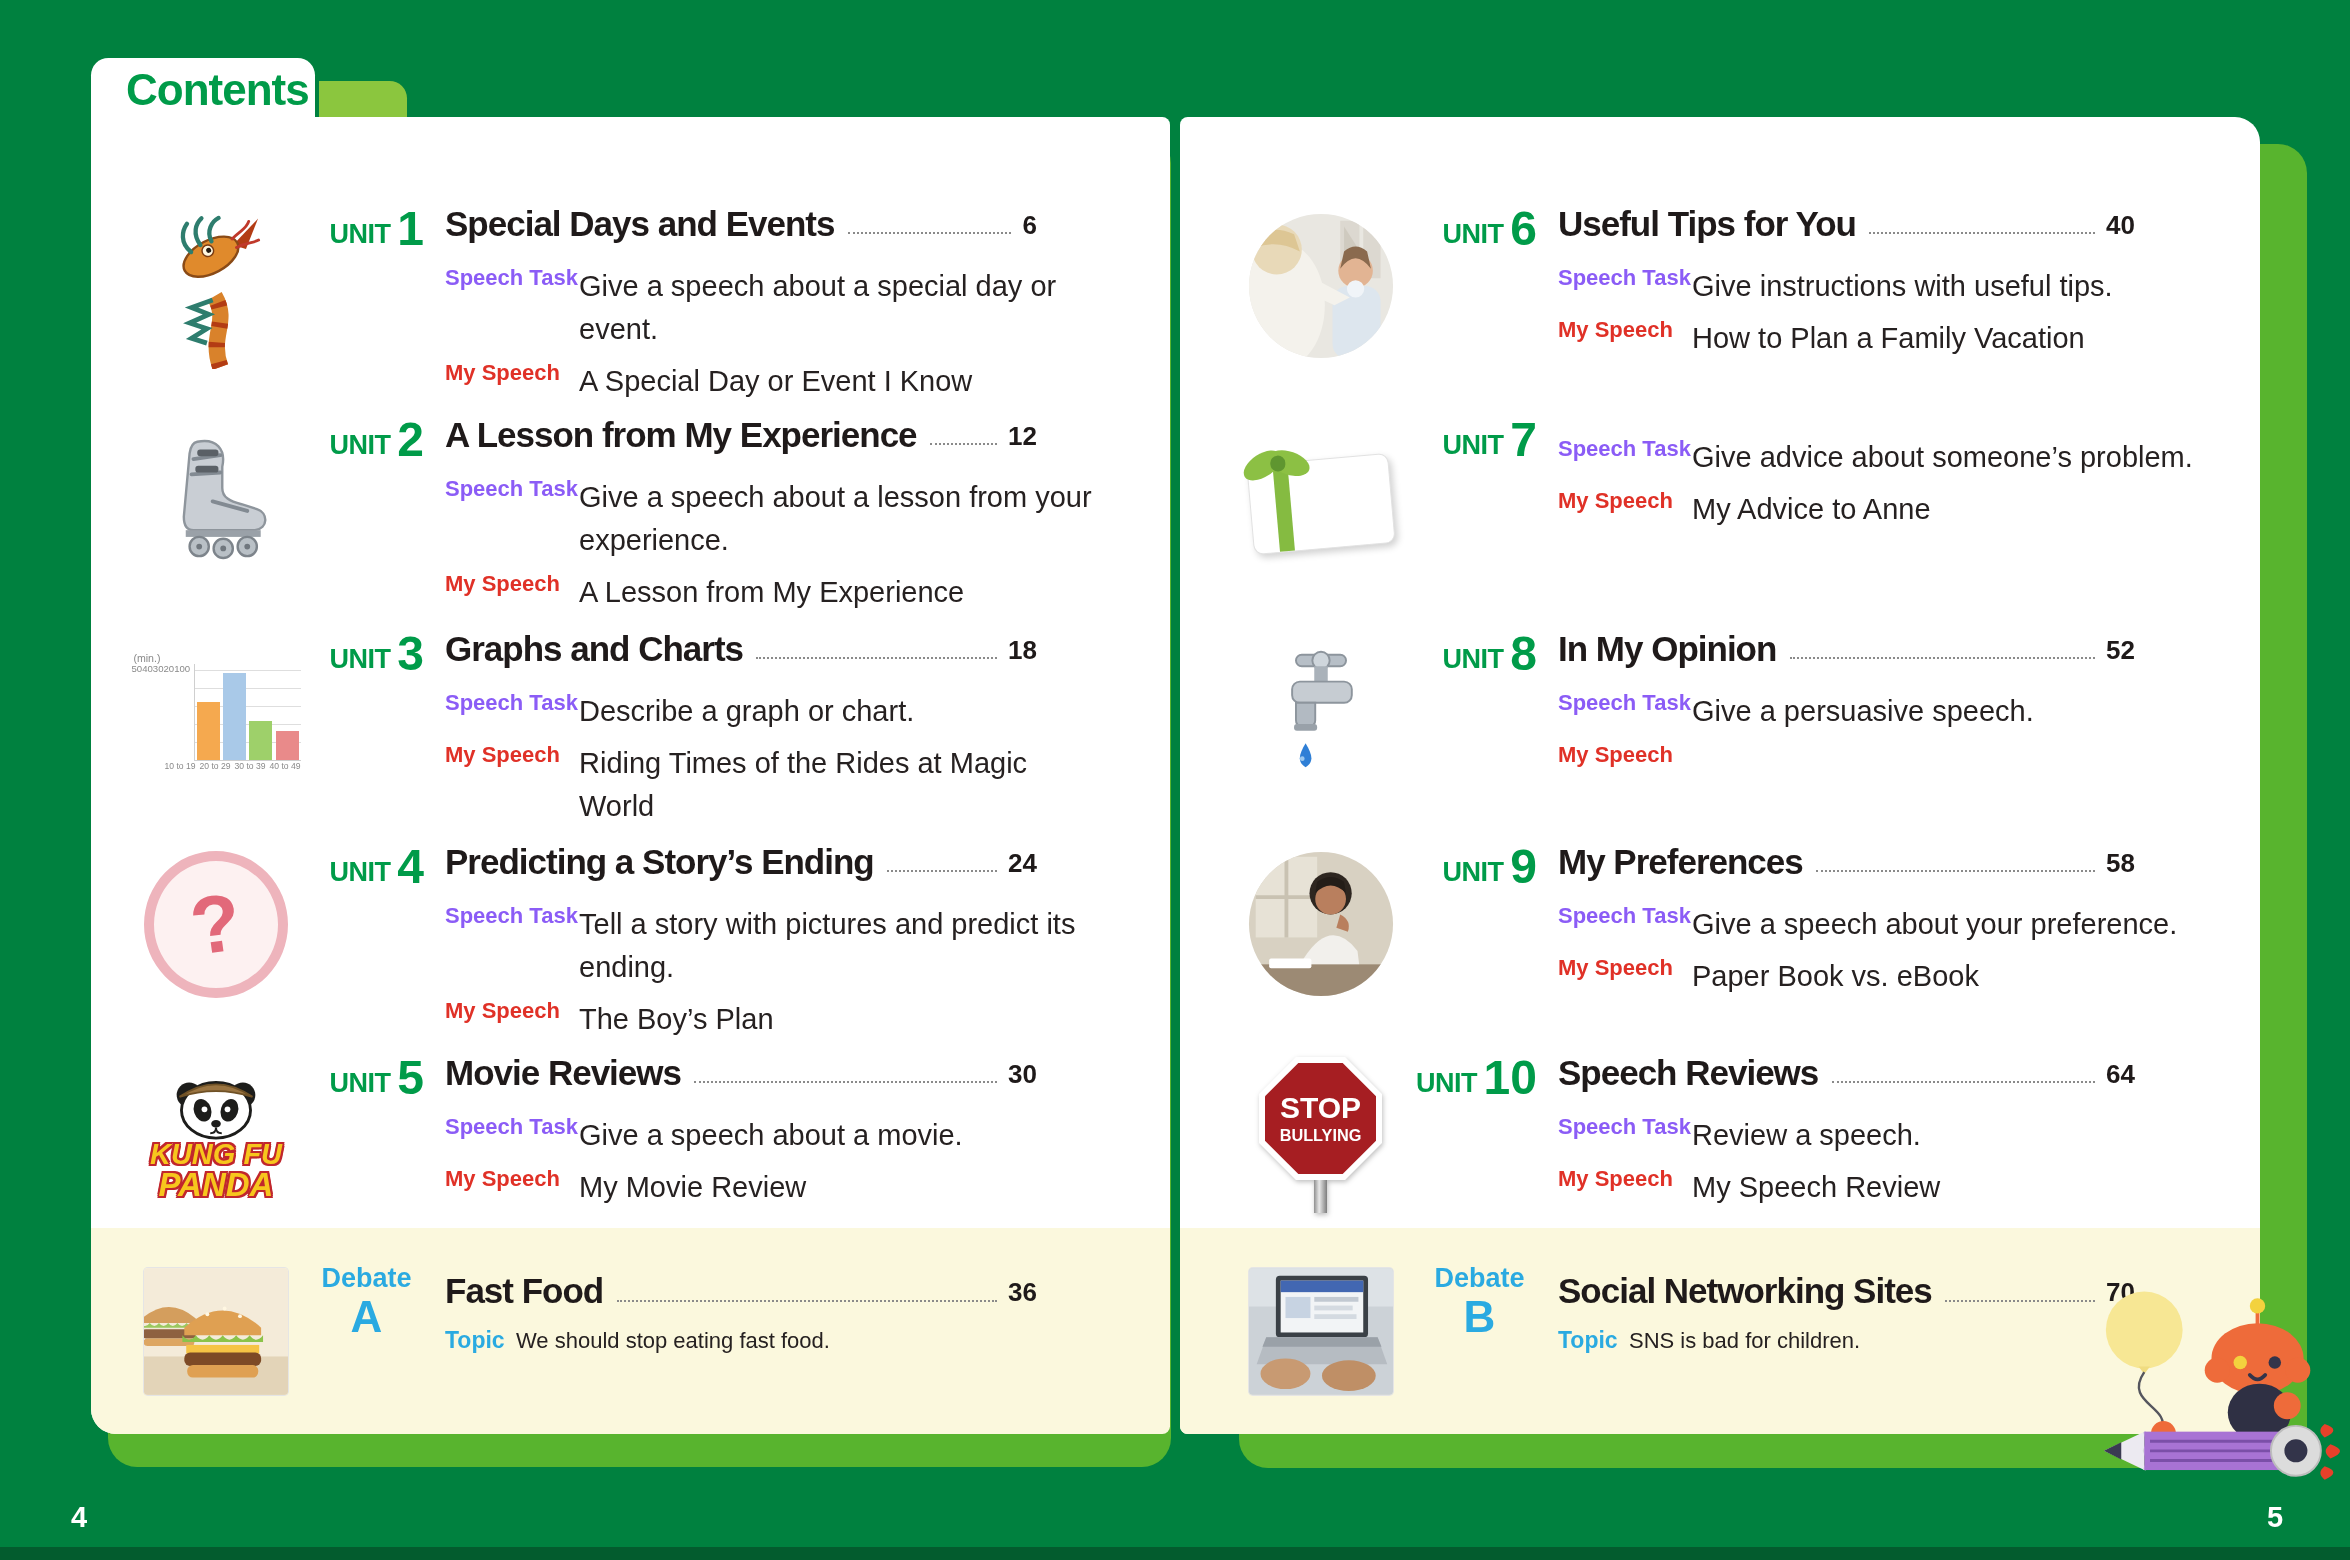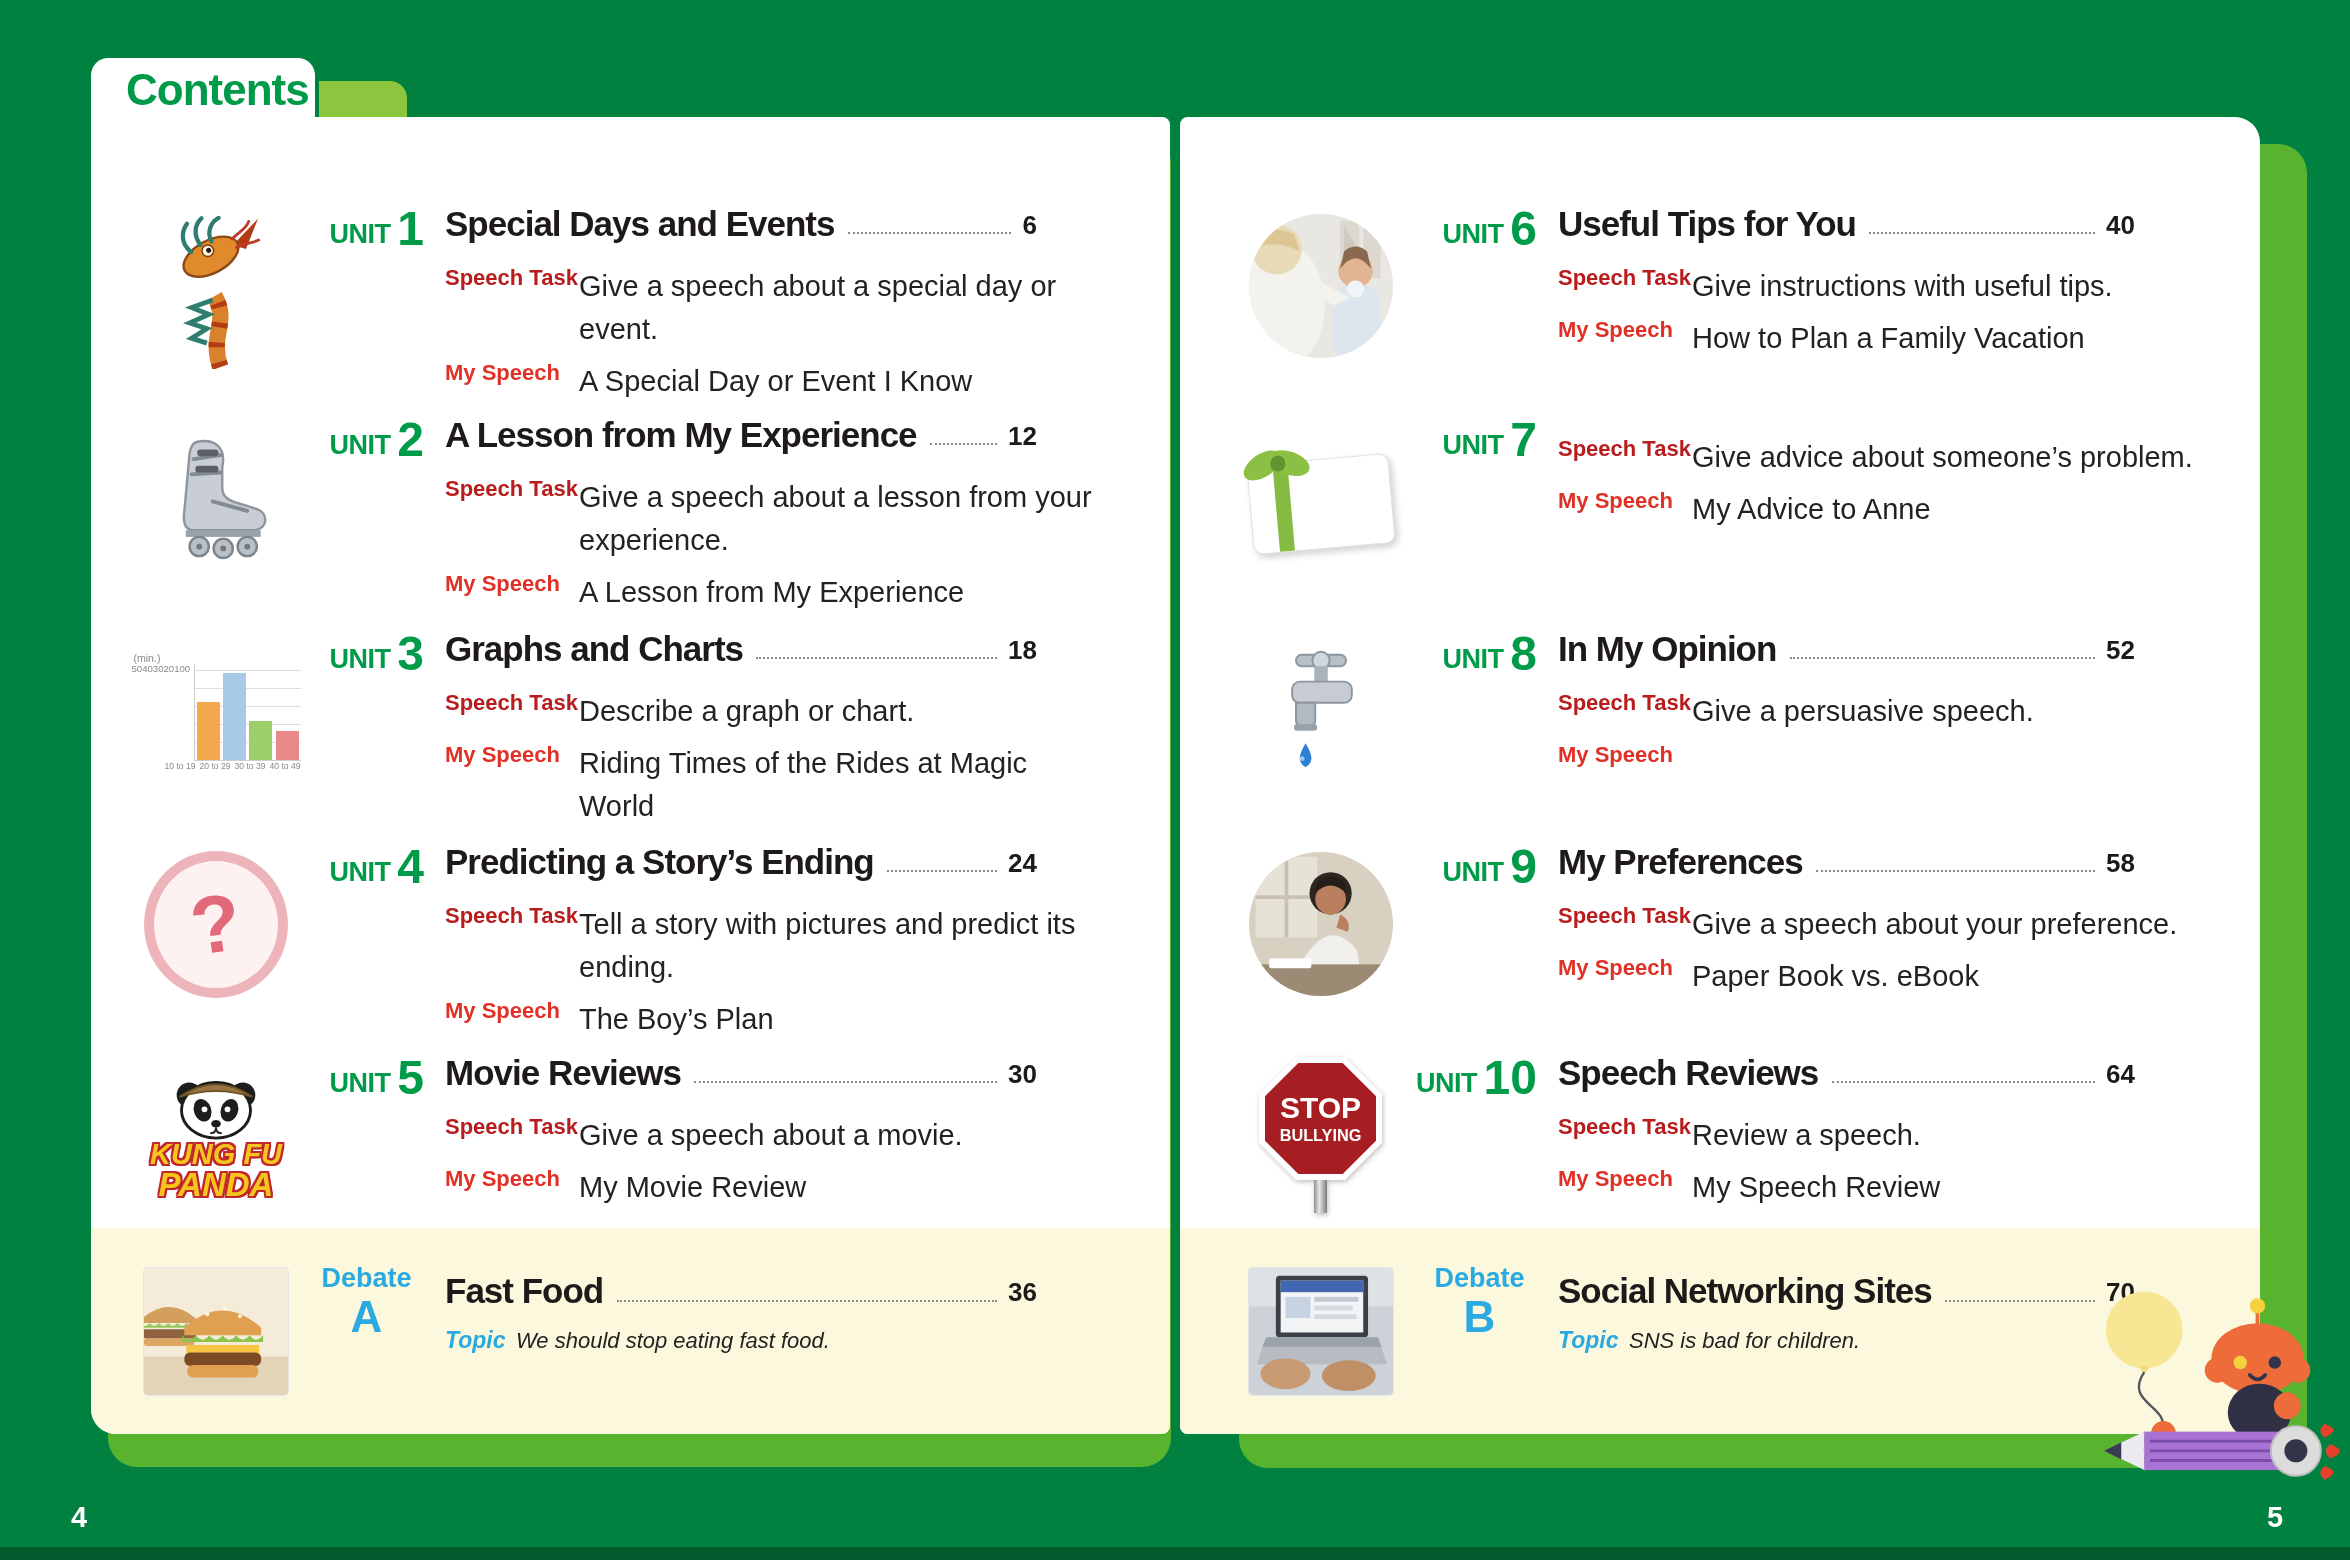--- a/index.html
+++ b/index.html
@@ -35,37 +35,37 @@
   .u-word{font-size:27px;font-weight:bold;color:#009b49;line-height:1;padding-top:13.4px;letter-spacing:-0.5px;}
   .u-num{font-size:48px;font-weight:bold;color:#009b49;line-height:0.9;}
   .main-cell{padding-top:11.5px;}
   .title-line{display:flex;align-items:flex-end;}
   .u-title{font-size:35px;font-weight:bold;color:#1f1a1a;letter-spacing:-1px;line-height:1.15;white-space:nowrap;}
   .dots{flex:1;min-width:35px;border-bottom:2.9px dotted #8a8a8a;margin:0 11.5px 9.6px 13.4px;height:0;}
   .u-page{font-size:26px;font-weight:bold;color:#1f1a1a;padding-bottom:2.9px;}
   .info-line{display:flex;margin-top:8.6px;margin-right:-67px;}
   .info-line.first{margin-top:21px;}
   .lab{flex:0 0 134px;font-size:22px;font-weight:bold;}
-  .lab.green{color:#b91c1c;}
+  .lab.green{color:#8b5cf6;}
   .lab.red{color:#e03127;}
   .val{flex:1;font-size:29px;color:#262121;line-height:1.5;max-width:525px;}
 
   
   .debate-band{position:absolute;left:0;bottom:0;height:206px;width:100%;background:#fbf8dd;z-index:3;}
   .page-left  .debate-band{border-radius:0 0 7.7px 25px;}
   .page-right .debate-band{border-radius:0 0 25px 7.7px;}
   .debate-row{position:absolute;top:0;display:grid;column-gap:21px;}
   .page-left  .debate-row{left:53px;grid-template-columns:144px 115px 1fr;width:893px;}
   .page-right .debate-row{left:60px;grid-template-columns:161px 115px 1fr;width:895px;}
   .d-icon{height:206px;display:flex;align-items:center;justify-content:center;}
   .d-label{display:flex;flex-direction:column;align-items:center;padding-top:37px;}
   .d-word{font-size:27px;font-weight:bold;color:#2aaae1;line-height:1;}
   .d-letter{font-size:44px;font-weight:bold;color:#2aaae1;line-height:1.15;}
   .d-main{padding-top:43px;}
-  .topic-line{display:flex;margin-top:15.4px;align-items:baseline;font-style:italic;}
+  .topic-line{display:flex;margin-top:15.4px;align-items:baseline;}
   .lab-topic{flex:0 0 71px;font-size:23px;font-weight:bold;color:#2aaae1;}
   .topic-val{font-size:22px;color:#262121;}
 
   
   .corner-num{position:absolute;color:#ffffff;font-size:29px;font-weight:bold;z-index:5;}
   .corner-num.left{left:71px;top:1501px;}
   .corner-num.right{left:2267px;top:1501px;}
 
   
   .q-badge{width:127px;height:127px;border-radius:50%;border:10.6px solid #eeb4bc;background:#fdf1f1;display:flex;align-items:center;justify-content:center;}

